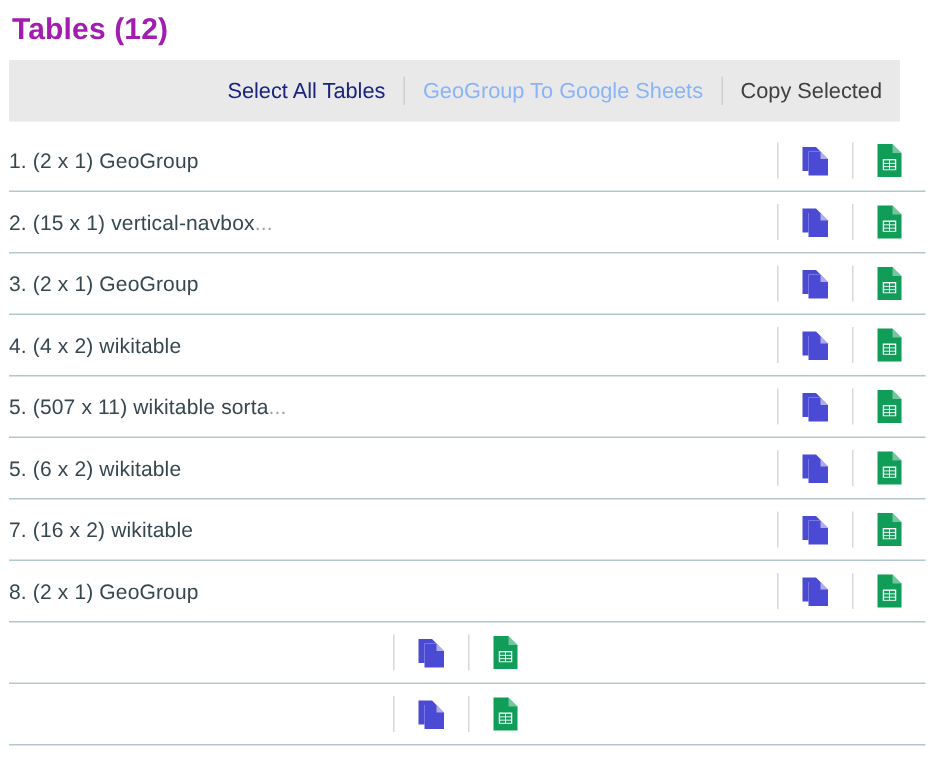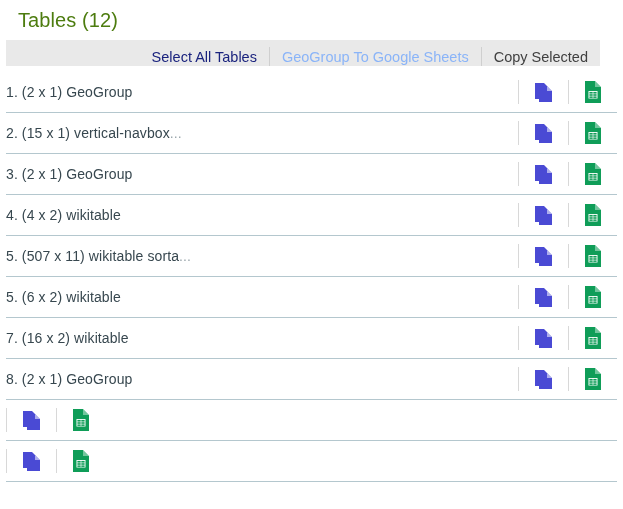--- a/index.html
+++ b/index.html
@@ -18,34 +18,34 @@
   #app {
     width: 623px;
     height: 509px;
     position: relative;
     background: #ffffff;
   }
 
   
   .page-title {
     font-size: 20px;
-    color: #4d7c0f;
-    font-weight: 400;
-    padding: 6px 0 0 18px;
+    color: #a21caf;
+    font-weight: 700;
+    padding: 6px 0 0 8px;
     line-height: 28px;
     letter-spacing: 0.1px;
   }
 
   
   .toolbar {
     margin: 6px 23px 0 6px;
-    height: 26px;
+    height: 41px;
     background: #e9e9e9;
     display: flex;
-    align-items: flex-end;
+    align-items: center;
     justify-content: flex-end;
     box-sizing: border-box;
     padding-right: 12px;
   }
   .tool-btn {
     font-size: 14.5px;
     line-height: 18px;
     padding: 0 12px;
     white-space: nowrap;
     cursor: pointer;
@@ -66,20 +66,21 @@
     margin-top: 6px;
     padding: 0 6px 0 6px;
   }
   .row {
     height: 41px;
     display: flex;
     align-items: center;
     border-bottom: 1px solid #b4c7ce;
     box-sizing: border-box;
     cursor: pointer;
+    justify-content: center;
   }
   .row-label {
     flex: 1 1 auto;
     font-size: 14px;
     color: #37474f;
     white-space: nowrap;
     overflow: hidden;
     letter-spacing: 0.1px;
   }
   .row-label .ell { color: #9aa6ac; }

